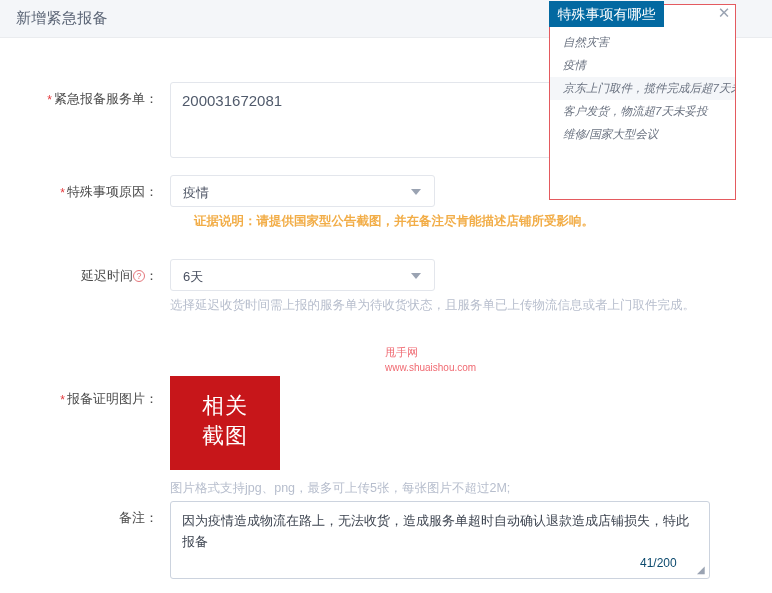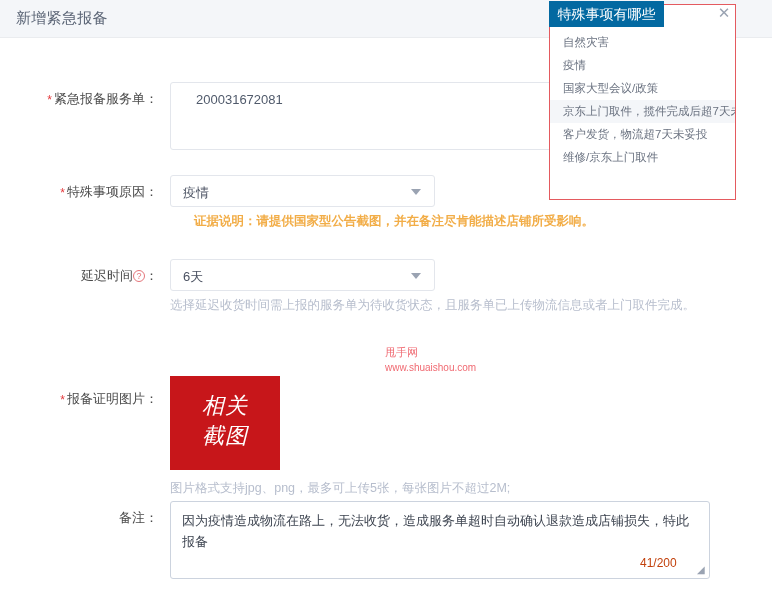--- a/index.html
+++ b/index.html
@@ -78,28 +78,28 @@
     vertical-align: 1px;
     box-sizing: border-box;
   }
 
   
   .textarea-order {
     position: absolute;
     left: 170px;
     top: 0;
     width: 546px;
-    height: 68px;
+    height: 76px;
     border: 1px solid #e3e6ec;
     border-radius: 3px;
     background: #fff;
     box-sizing: border-box;
-    padding: 9px 25px;
+    padding: 9px 11px;
     font-family: "Liberation Sans", "DejaVu Sans", sans-serif;
-    font-size: 13px;
+    font-size: 15px;
     color: #505a6b;
     resize: none;
     outline: none;
   }
   .select {
     position: absolute;
     left: 170px;
     top: 0;
     width: 265px;
     height: 32px;
@@ -145,21 +145,20 @@
     width: 110px;
     height: 94px;
     background: #c7161a;
     color: #ffffff;
     font-size: 22px;
     line-height: 30px;
     text-align: center;
     padding-top: 15px;
     box-sizing: border-box;
     letter-spacing: 1px;
-    font-style: italic;
   }
 
   
   .textarea-remark {
     position: absolute;
     left: 170px;
     top: 0;
     width: 540px;
     height: 78px;
     border: 1px solid #ccd3de;
@@ -173,21 +172,21 @@
     color: #3d4450;
     resize: none;
     outline: none;
     overflow: hidden;
   }
   .counter {
     position: absolute;
     left: 640px;
     top: 55px;
     font-size: 12px;
-    color: #c2410c;
+    color: #0c4a6e;
   }
   .resize-grip {
     position: absolute;
     left: 697px;
     top: 64px;
     width: 10px;
     height: 10px;
     color: #9aa3b2;
     font-size: 10px;
     line-height: 10px;
@@ -238,20 +237,21 @@
     text-align: center;
     color: #9aa3b2;
     font-size: 15px;
     cursor: pointer;
   }
   .popup-list {
     position: absolute;
     left: 0;
     top: 26px;
     width: 185px;
+    font-style: italic;
   }
   .popup-item {
     padding: 0 0 0 13px;
     height: 23px;
     line-height: 23px;
     font-size: 11.5px;
     color: #6a7280;
     white-space: nowrap;
     overflow: hidden;
   }
@@ -313,18 +313,17 @@
   <div class="wm1">甩手网</div>
   <div class="wm2">www.shuaishou.com</div>
 </div>
 
 <div class="popup">
   <div class="popup-title">特殊事项有哪些</div>
   <div class="popup-close">✕</div>
   <div class="popup-list">
     <div class="popup-item">自然灾害</div>
     <div class="popup-item">疫情</div>
-    <div class="popup-item">国家大型会议/政策</div>
     <div class="popup-item hl">京东上门取件，揽件完成后超7天未妥投</div>
     <div class="popup-item">客户发货，物流超7天未妥投</div>
-    <div class="popup-item">维修/京东上门取件</div>
+    <div class="popup-item">维修/国家大型会议</div>
   </div>
 </div>
 
 </body></html>

